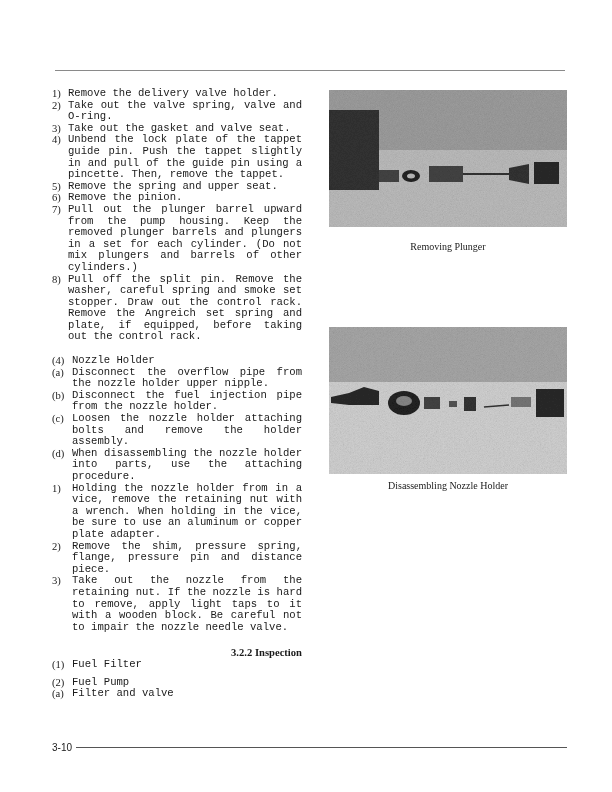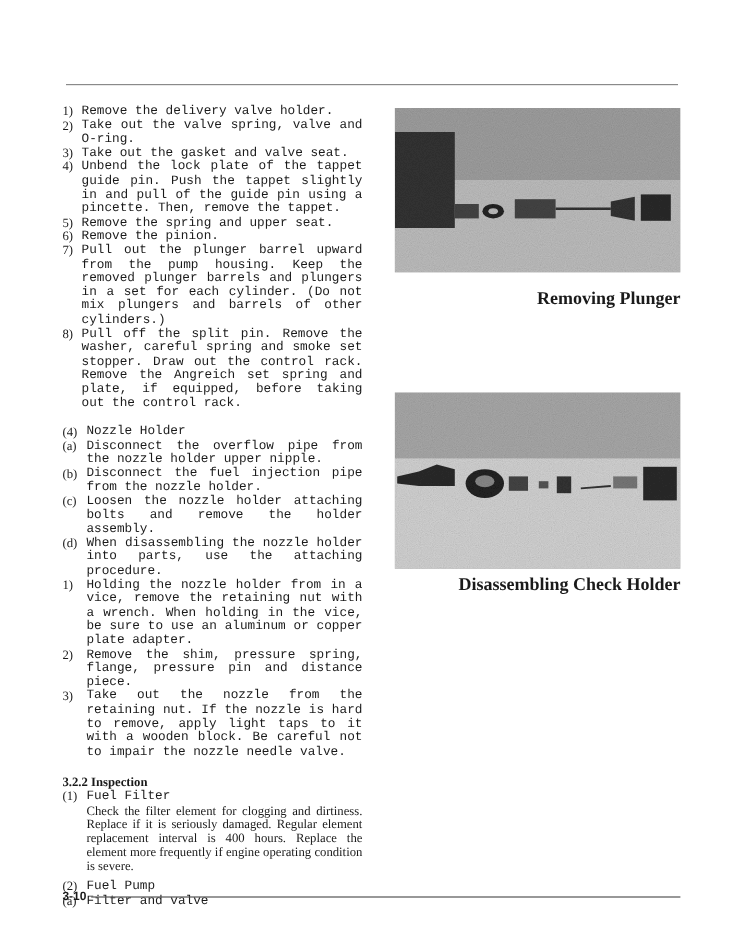--- a/index.html
+++ b/index.html
@@ -14,40 +14,40 @@
     }
     .left-col {
       position: absolute; left: 52px; top: 88px; width: 250px;
       font-size: 10.6px; line-height: 11.6px;
     }
     .item { display: flex; }
     .item .num { width: 16px; flex: none; }
     .item .num.wide { width: 20px; }
     .item .txt { flex: 1; text-align: justify; font-family: Liberation Mono, monospace; }
     .gap { height: 12px; }
-    .section-head { font-weight: bold; margin-top: 2px; }
+    .section-head { font-weight: bold; margin-top: 2px; text-align: right; }
     .para { padding-left: 20px; text-align: justify; }
     .photo {
       position: absolute; background: #b8b8b8; overflow: hidden;
     }
     .photo svg { display: block; width: 100%; height: 100%; }
     .photo1 { left: 329px; top: 90px; width: 238px; height: 137px; }
     .photo2 { left: 329px; top: 327px; width: 238px; height: 147px; }
     .caption {
-      position: absolute; font-weight: bold; font-size: 15px;
-      text-align: right; width: 238px; left: 329px;
+      position: absolute; font-weight: normal; font-size: 10px;
+      text-align: center; width: 238px; left: 329px;
     }
     .cap1 { top: 241px; }
     .cap2 { top: 480px; }
     .footer {
       position: absolute; left: 52px; top: 742px; width: 515px; display: flex;
       align-items: center;
     }
     .page-num {
-      font-family: "Liberation Sans", "DejaVu Sans", sans-serif; font-weight: bold;
+      font-family: "Liberation Sans", "DejaVu Sans", sans-serif; font-weight: normal;
       font-size: 10px; margin-right: 4px;
     }
     .footer-rule { flex: 1; height: 1px; background: #555; }
   </style>
 </head>
 <body>
 
 <div class="top-rule"></div>
 
 <div class="left-col">
@@ -124,21 +124,20 @@
   </div>
 
   <div class="gap"></div>
 
   <div>
     <div class="section-head">3.2.2 Inspection</div>
     <div class="item">
         <span class="num wide">(1)</span>
         <span class="txt">Fuel Filter</span>
       </div>
-    <div class="para">Check the filter element for clogging and dirtiness. Replace if it is seriously damaged. Regular element replacement interval is 400 hours. Replace the element more frequently if engine operating condition is severe.</div>
     <div style="height:6px"></div>
     <div class="item">
         <span class="num wide">(2)</span>
         <span class="txt">Fuel Pump</span>
       </div>
     <div class="item">
         <span class="num wide">(a)</span>
         <span class="txt">Filter and valve</span>
       </div>
   </div>
@@ -192,18 +191,18 @@
       <ellipse cx="75" cy="74" rx="8" ry="5" fill="#888"></ellipse>
       <rect x="95" y="70" width="16" height="12" fill="#444"></rect>
       <rect x="120" y="74" width="8" height="6" fill="#555"></rect>
       <rect x="135" y="70" width="12" height="14" fill="#333"></rect>
       <line x1="155" y1="80" x2="180" y2="78" stroke="#333" stroke-width="1.5"></line>
       <rect x="182" y="70" width="20" height="10" fill="#777"></rect>
       <rect x="207" y="62" width="28" height="28" fill="#2a2a2a"></rect>
     </g>
   </svg>
 </div>
-<div class="caption cap2">Disassembling Check Holder</div>
+<div class="caption cap2">Disassembling Nozzle Holder</div>
 
 <div class="footer">
   <span class="page-num">3-10</span>
   <span class="footer-rule"></span>
 </div>
 
 </body></html>

